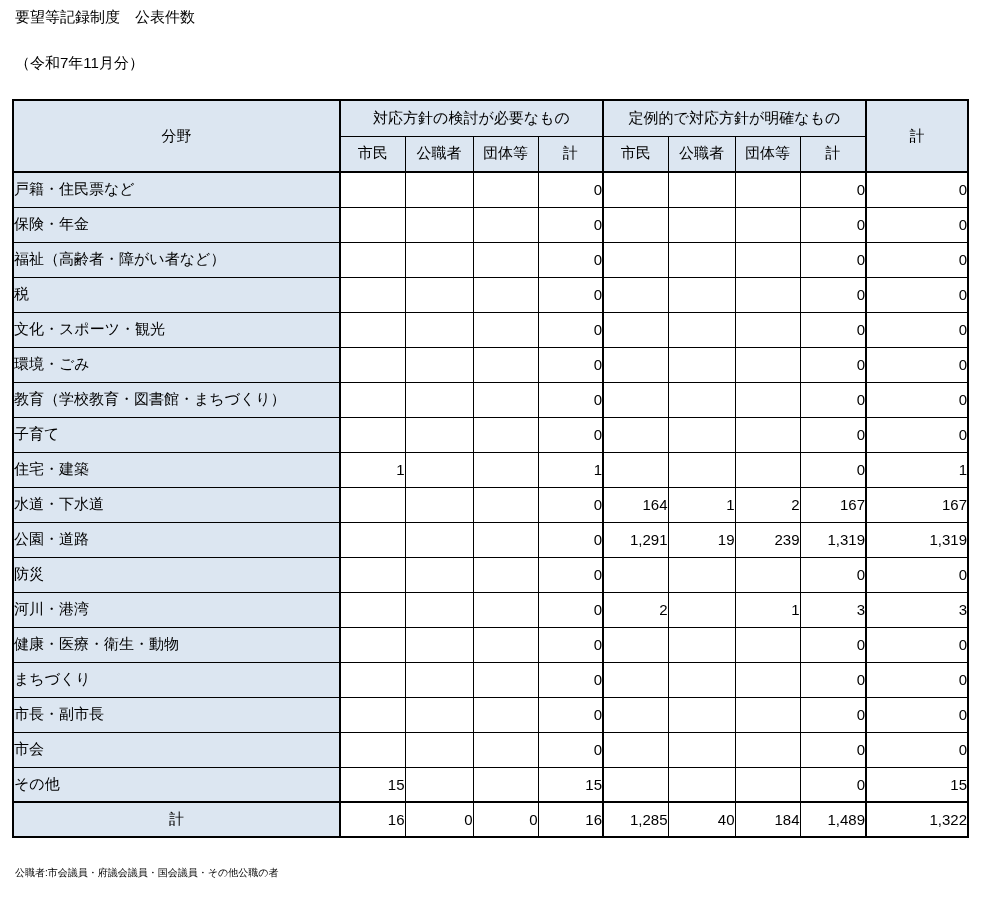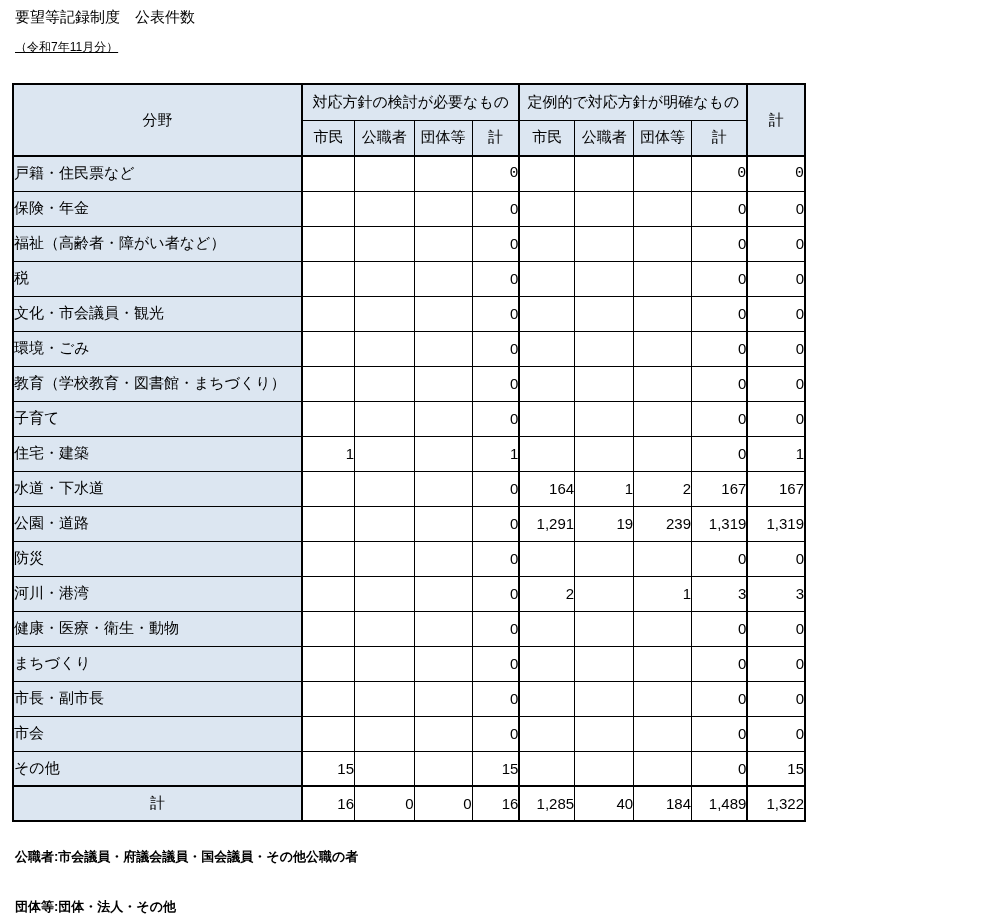--- a/index.html
+++ b/index.html
@@ -9,36 +9,35 @@
   }
   * { box-sizing: border-box; }
   html, body {
     margin: 0;
     padding: 0;
     background: #ffffff;
     color: var(--text);
     font-family: "Liberation Sans", "DejaVu Sans", sans-serif;
   }
   .page {
-    width: 806px;
+    width: 985px;
     height: 916px;
     padding: 8px 0 0 12px;
     overflow: hidden;
   }
   .title {
     font-size: 15px;
     line-height: 18px;
     margin: 0 0 0 3px;
     white-space: pre;
   }
   .subtitle {
-    font-size: 12px;
+    font-size: 15px;
     line-height: 18px;
-    margin: 12px 0 0 3px;
-    text-decoration: underline;
+    margin: 28px 0 0 3px;
   }
   table.report {
     border-collapse: collapse;
     table-layout: fixed;
     margin-top: 27px;
     border: 2px solid var(--border);
   }
   table.report th,
   table.report td {
     border: 1px solid var(--border);
@@ -58,31 +57,30 @@
     text-align: left;
     padding-left: 5px;
   }
   td.num {
     background: #ffffff;
     text-align: right;
     padding-right: 4px;
   }
   
   .v-thick { border-right-width: 2px !important; }
-  tr.first-data td { border-top-width: 2px; font-family: Liberation Mono, monospace; }
+  tr.first-data td { border-top-width: 2px; }
   tr.total-row td { border-top-width: 2px; }
   tr.total-row td.total-label {
     text-align: center;
     padding-left: 0;
   }
   .footnote {
-    font-size: 13px;
+    font-size: 10px;
     line-height: 18px;
     margin: 0 0 0 3px;
-    font-weight: bold;
   }
   .footnote.first { margin-top: 26px; }
   .footnote.second { margin-top: 32px; }
 </style>
 </head>
 <body>
 
 <div class="page">
 
   <div class="title">要望等記録制度　公表件数</div>
@@ -163,21 +161,21 @@
           <td class="num"></td>
           <td class="num"></td>
           <td class="num v-thick">0</td>
           <td class="num"></td>
           <td class="num"></td>
           <td class="num"></td>
           <td class="num v-thick">0</td>
           <td class="num">0</td>
         </tr>
         <tr>
-          <td class="label-col v-thick">文化・市会議員・観光</td>
+          <td class="label-col v-thick">文化・スポーツ・観光</td>
           <td class="num"></td>
           <td class="num"></td>
           <td class="num"></td>
           <td class="num v-thick">0</td>
           <td class="num"></td>
           <td class="num"></td>
           <td class="num"></td>
           <td class="num v-thick">0</td>
           <td class="num">0</td>
         </tr>

